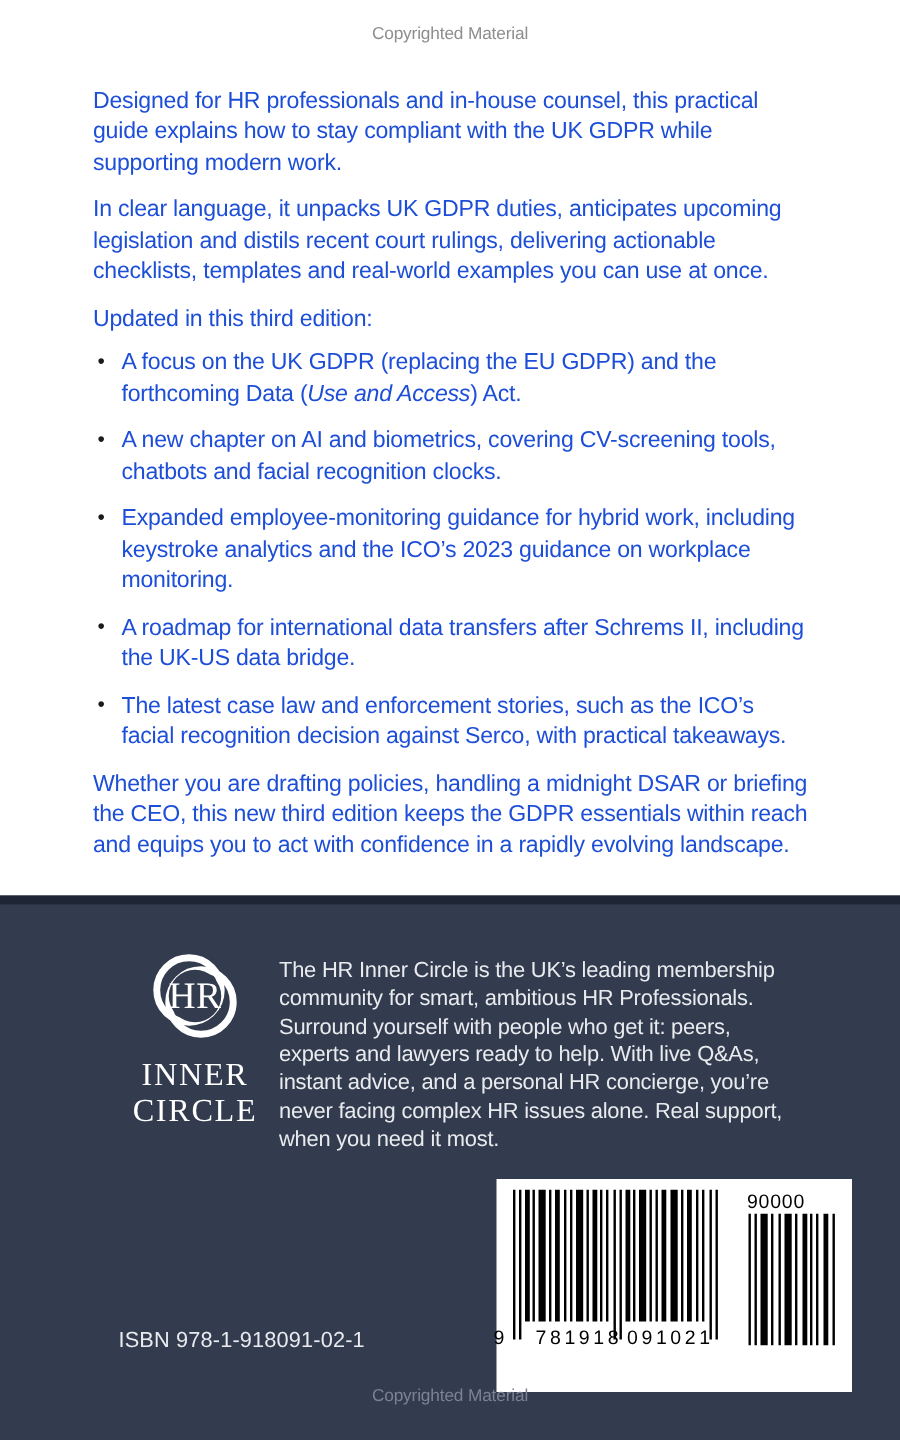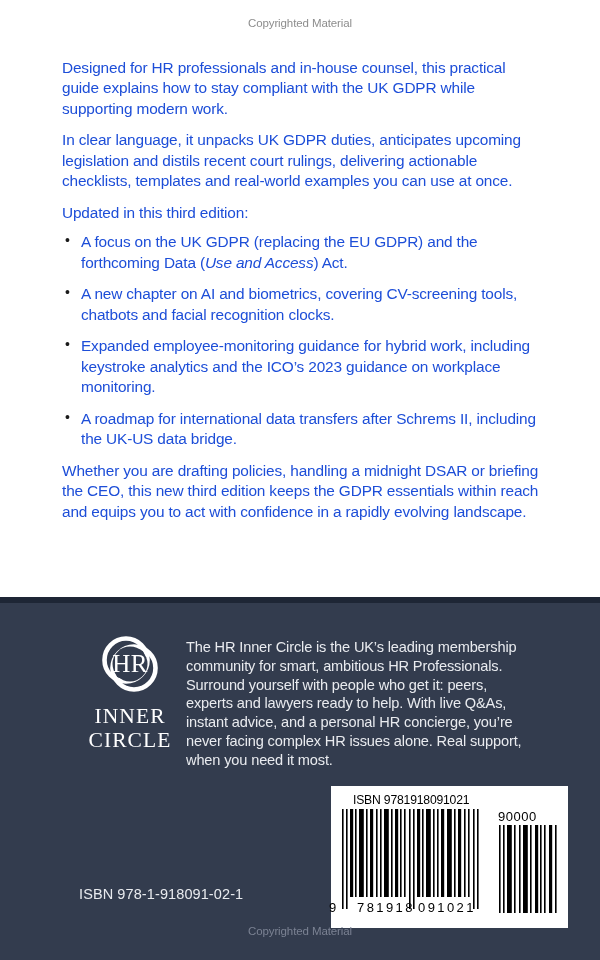--- a/index.html
+++ b/index.html
@@ -247,20 +247,23 @@
         <span>A focus on the UK GDPR (replacing the EU GDPR) and the forthcoming Data (</span><em>Use and Access</em><span>) Act.</span>
       </li>
       <li>
         <span>A new chapter on AI and biometrics, covering CV-screening tools, chatbots and facial recognition clocks.</span>
       </li>
       <li>
         <span>Expanded employee-monitoring guidance for hybrid work, including keystroke analytics and the ICO’s 2023 guidance on workplace monitoring.</span>
       </li>
       <li>
         <span>A roadmap for international data transfers after Schrems II, including the UK-US data bridge.</span>
+      </li>
+      <li>
+        <span>The latest case law and enforcement stories, such as the ICO’s facial recognition decision against Serco, with practical takeaways.</span>
       </li>
     </ul>
 
     <p>Whether you are drafting policies, handling a midnight DSAR or briefing the CEO, this new third edition keeps the GDPR essentials within reach and equips you to act with confidence in a rapidly evolving landscape.</p>
   </div>
 
   <div class="navy">
     <div class="navy-topline"></div>
   </div>
 
@@ -277,21 +280,20 @@
       <div>INNER</div>
       <div>CIRCLE</div>
     </div>
   </div>
 
   <div class="navy-copy">The HR Inner Circle is the UK’s leading membership community for smart, ambitious HR Professionals. Surround yourself with people who get it: peers, experts and lawyers ready to help. With live Q&amp;As, instant advice, and a personal HR concierge, you’re never facing complex HR issues alone. Real support, when you need it most.</div>
 
   <div class="isbn-text">ISBN 978-1-918091-02-1</div>
 
   <div class="barcode-box">
-    <div class="barcode-isbn">ISBN 9781918091021</div>
 
     <div class="barcode-row">
 
       <div class="bars-main">
         <svg width="146" height="106" viewBox="0 0 146 106" aria-hidden="true">
           <g fill="#000000">
             <rect x="2" y="0" width="1.6" height="100"></rect>
             <rect x="6" y="0" width="1.6" height="100"></rect>
             <rect x="10" y="0" width="3.2" height="88"></rect>
             <rect x="15" y="0" width="1.6" height="88"></rect>

